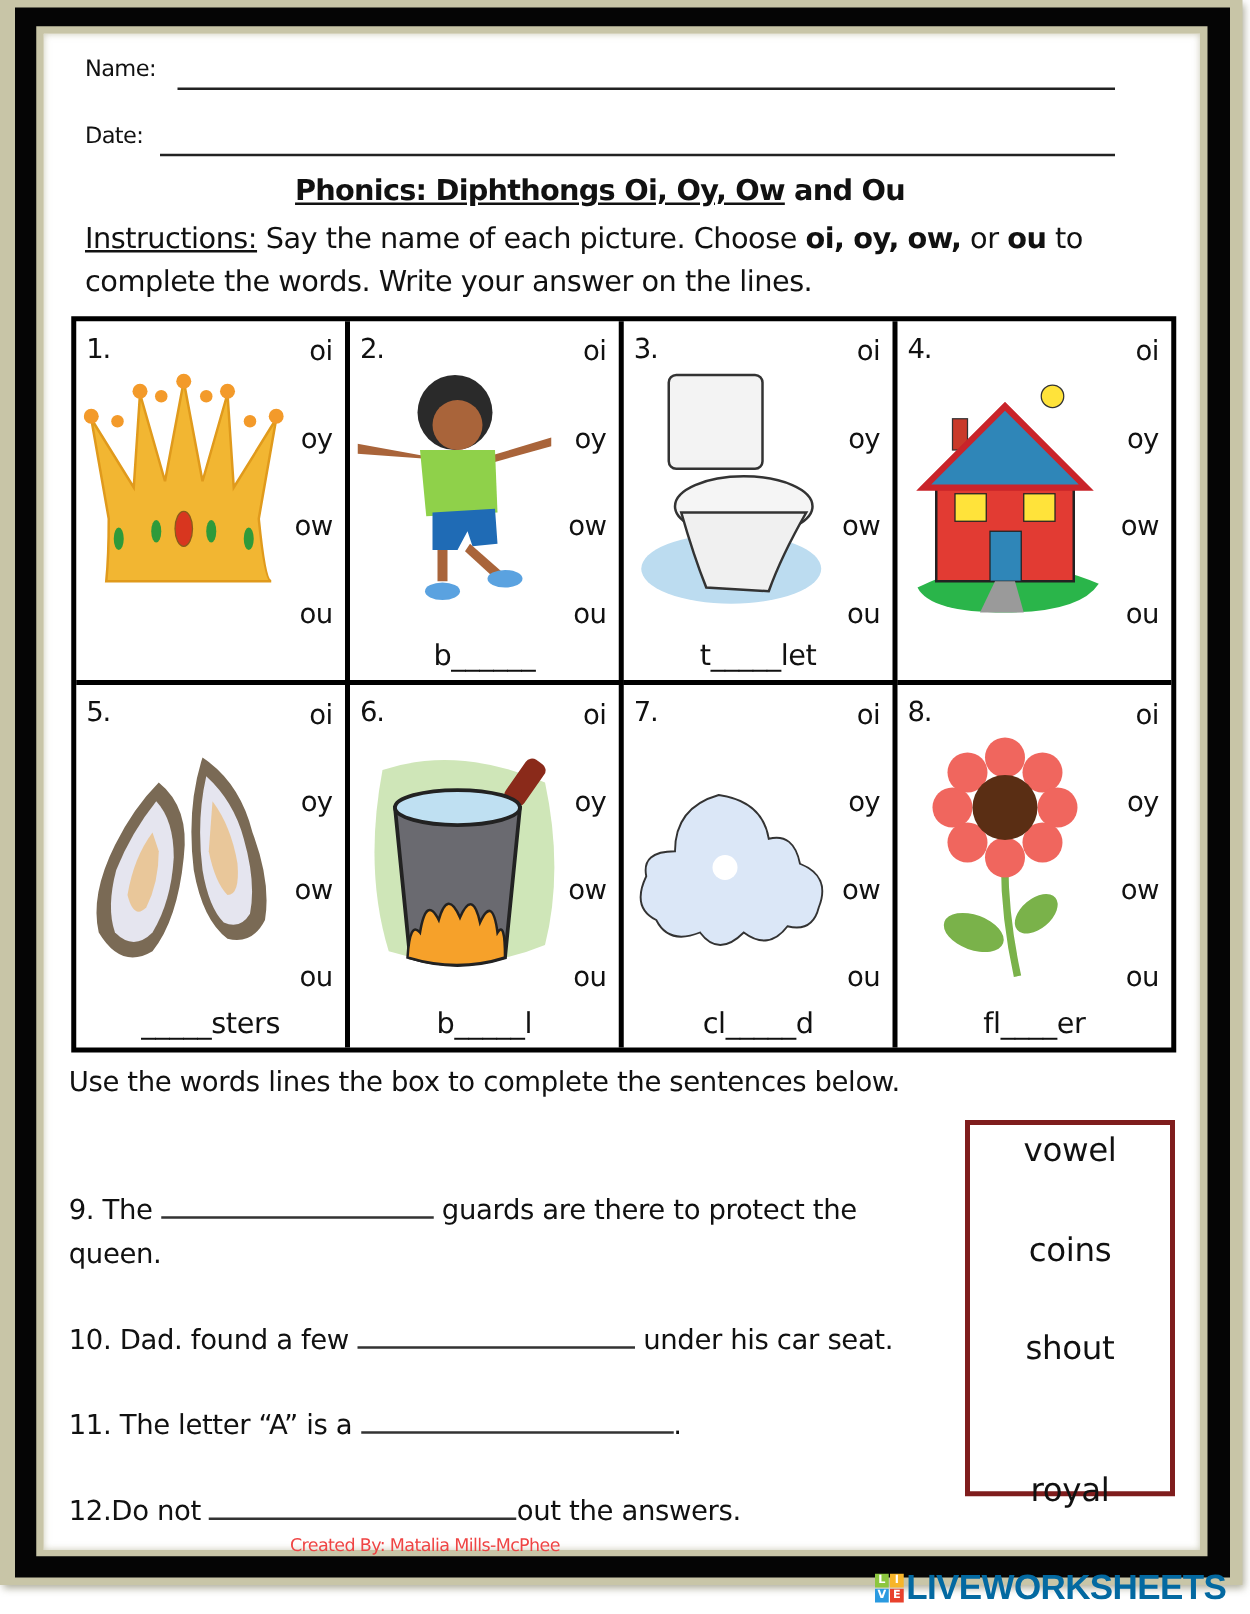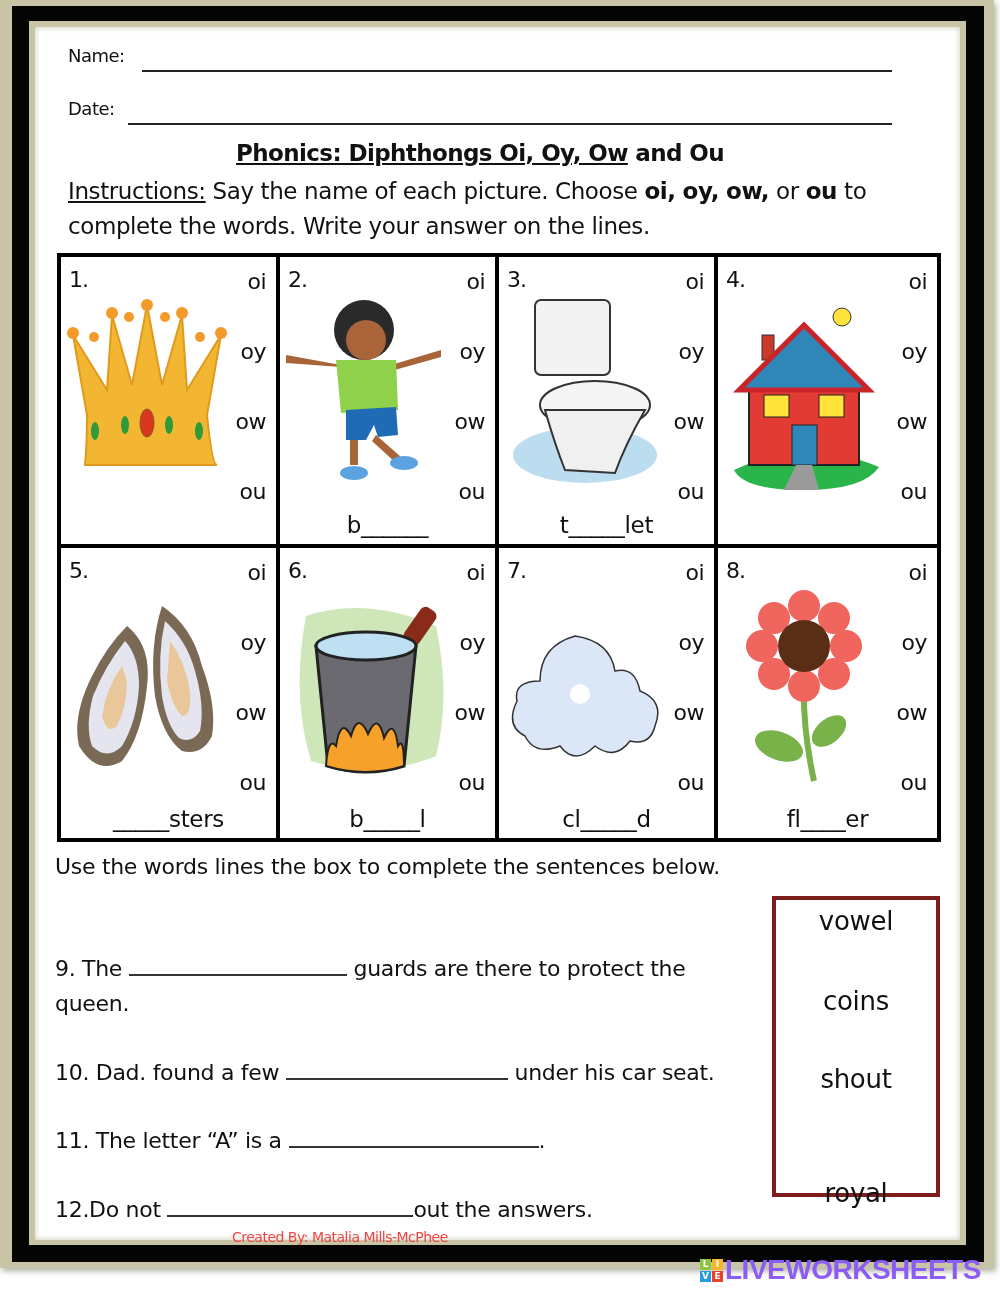--- a/index.html
+++ b/index.html
@@ -62,21 +62,21 @@
   .wordbox {
     position: absolute; left: 772px; top: 896px; width: 168px; height: 301px;
     border: 4px solid #7f1d1d; box-sizing: border-box; text-align: center;
   }
   .wordbox div { position: absolute; left: 0; right: 0; font-size: 26px; letter-spacing: -0.3px; }
 
   .credit { position: absolute; left: 232px; top: 1229px; font-size: 14px; letter-spacing: -0.5px; color: #ef4444; }
   .brand { position: absolute; left: 700px; top: 1255px; height: 30px; display: flex; align-items: center; }
   .brand-logo { display: grid; grid-template-columns: 11px 11px; grid-template-rows: 11px 11px; gap: 1px; margin-right: 2px; }
   .brand-logo span { font-size: 9px; font-weight: bold; color: #fff; text-align: center; line-height: 11px; }
-  .brand-text { font-size: 28px; font-weight: bold; color: #8b5cf6; letter-spacing: -0.5px; font-family: "Liberation Sans", sans-serif; }
+  .brand-text { font-size: 28px; font-weight: bold; color: #0369a1; letter-spacing: -0.5px; font-family: "Liberation Sans", sans-serif; }
 </style>
 </head>
 <body>
 
 <div class="outer-frame"></div>
 <div class="black-frame"></div>
 <div class="inner-bevel"></div>
 <div class="page"></div>
 
 <div class="abs field-label" style="left:68px; top:45px;">Name:</div>

